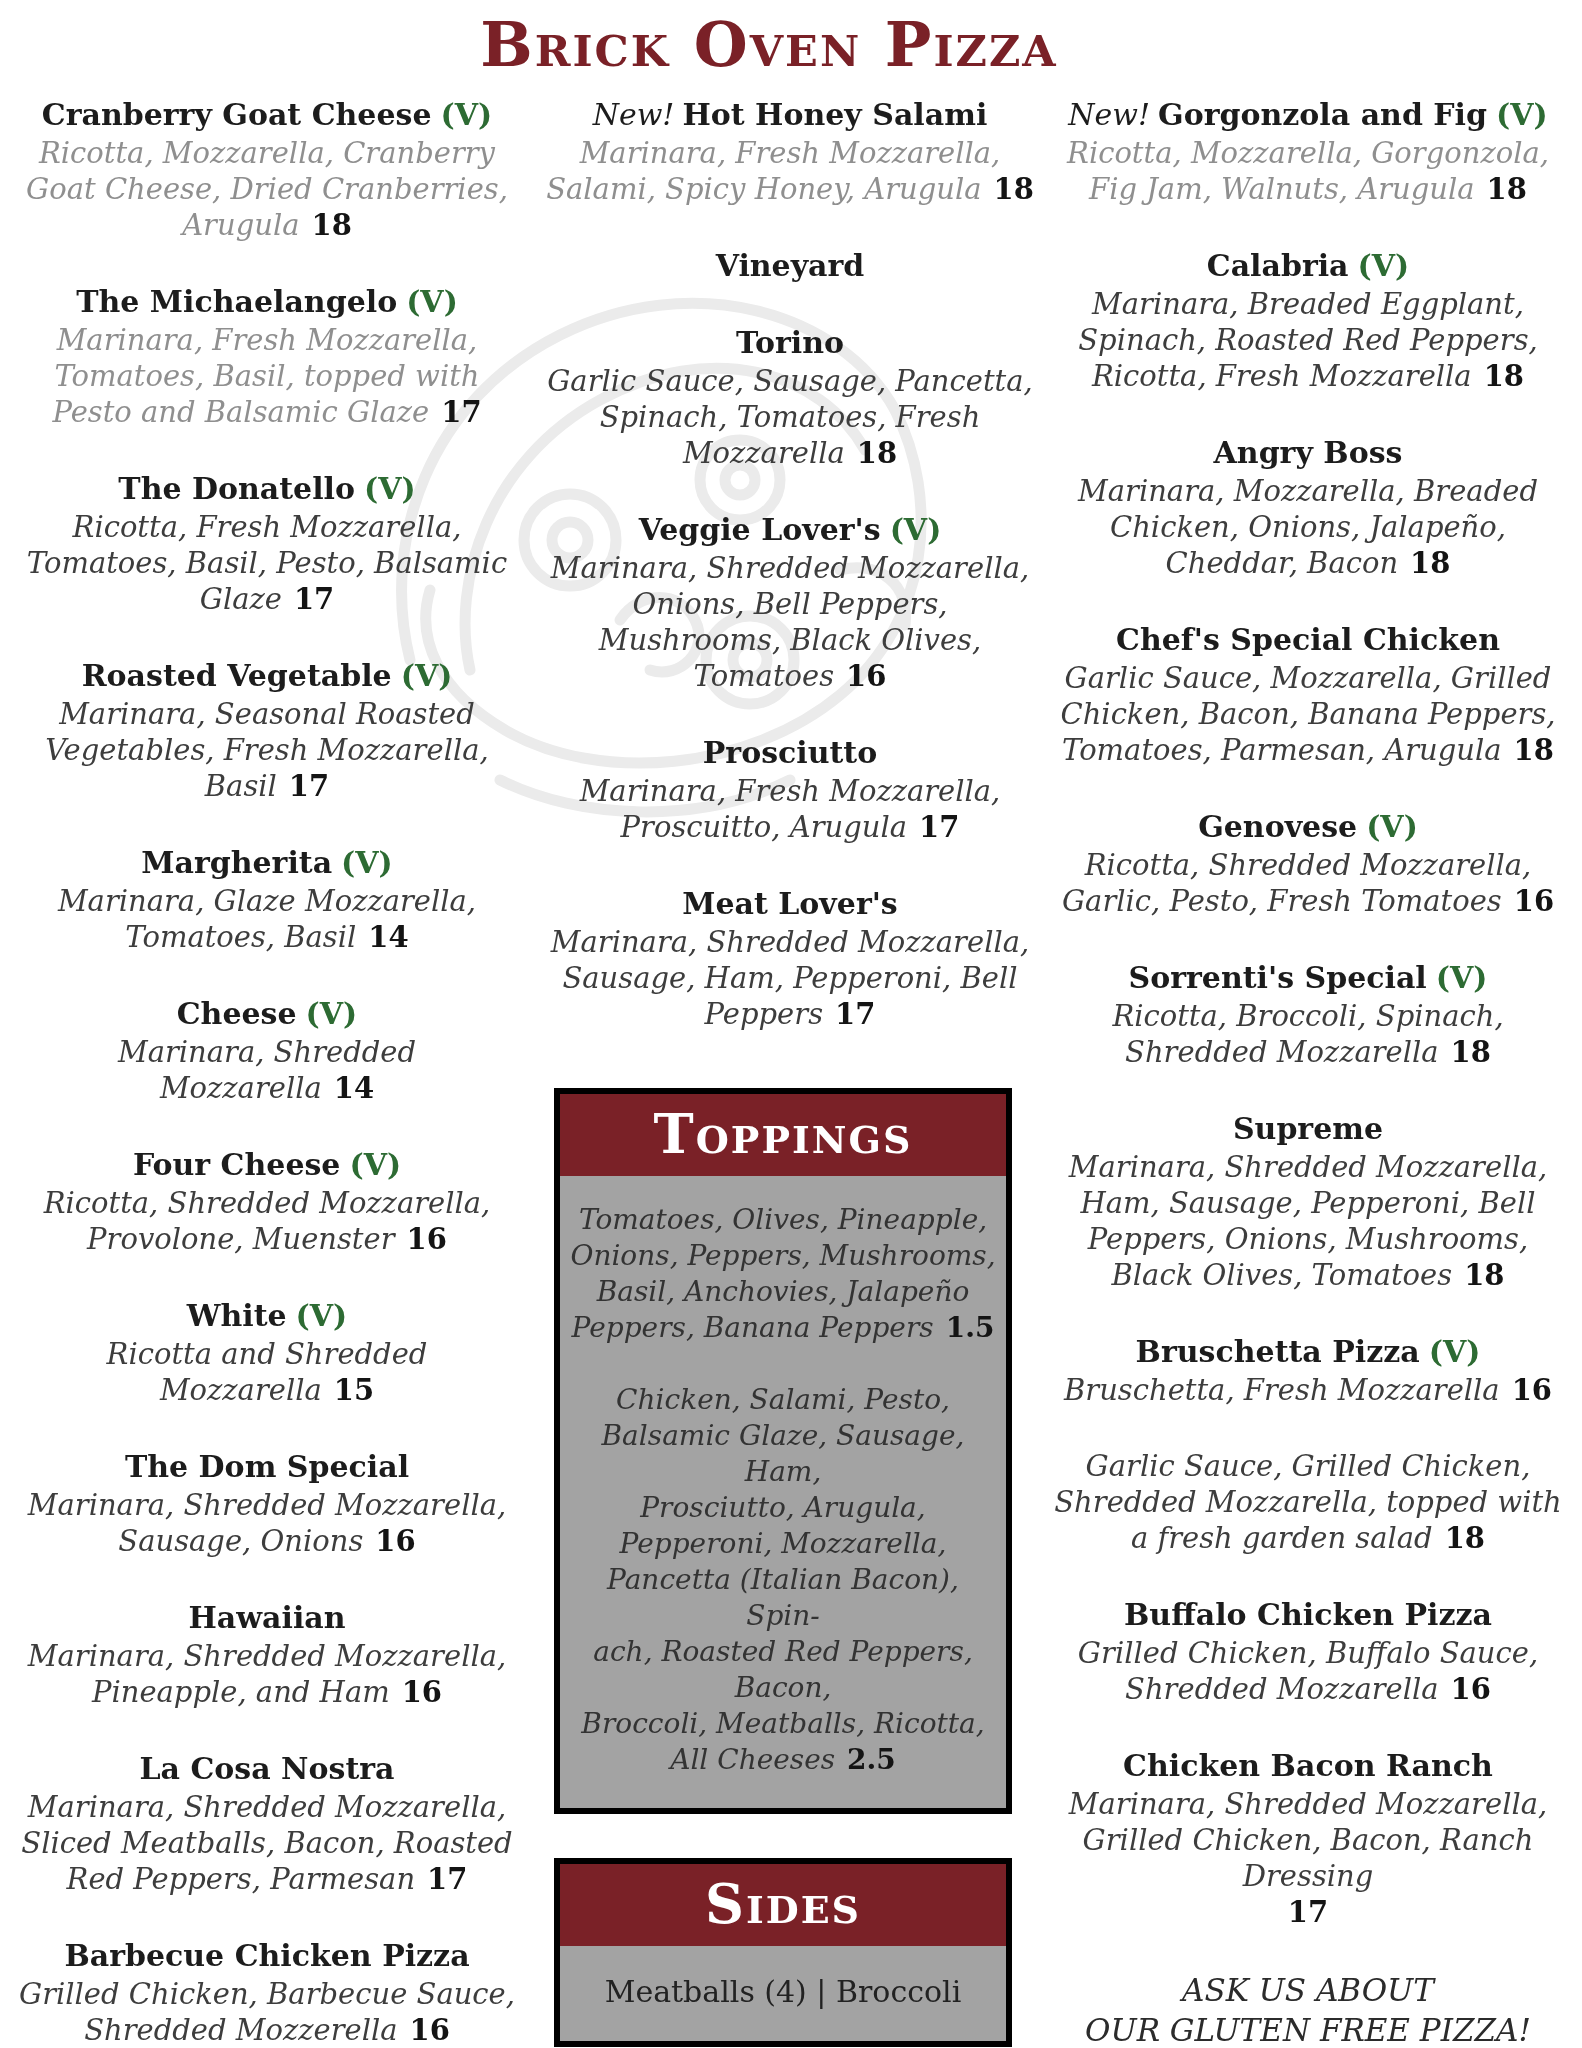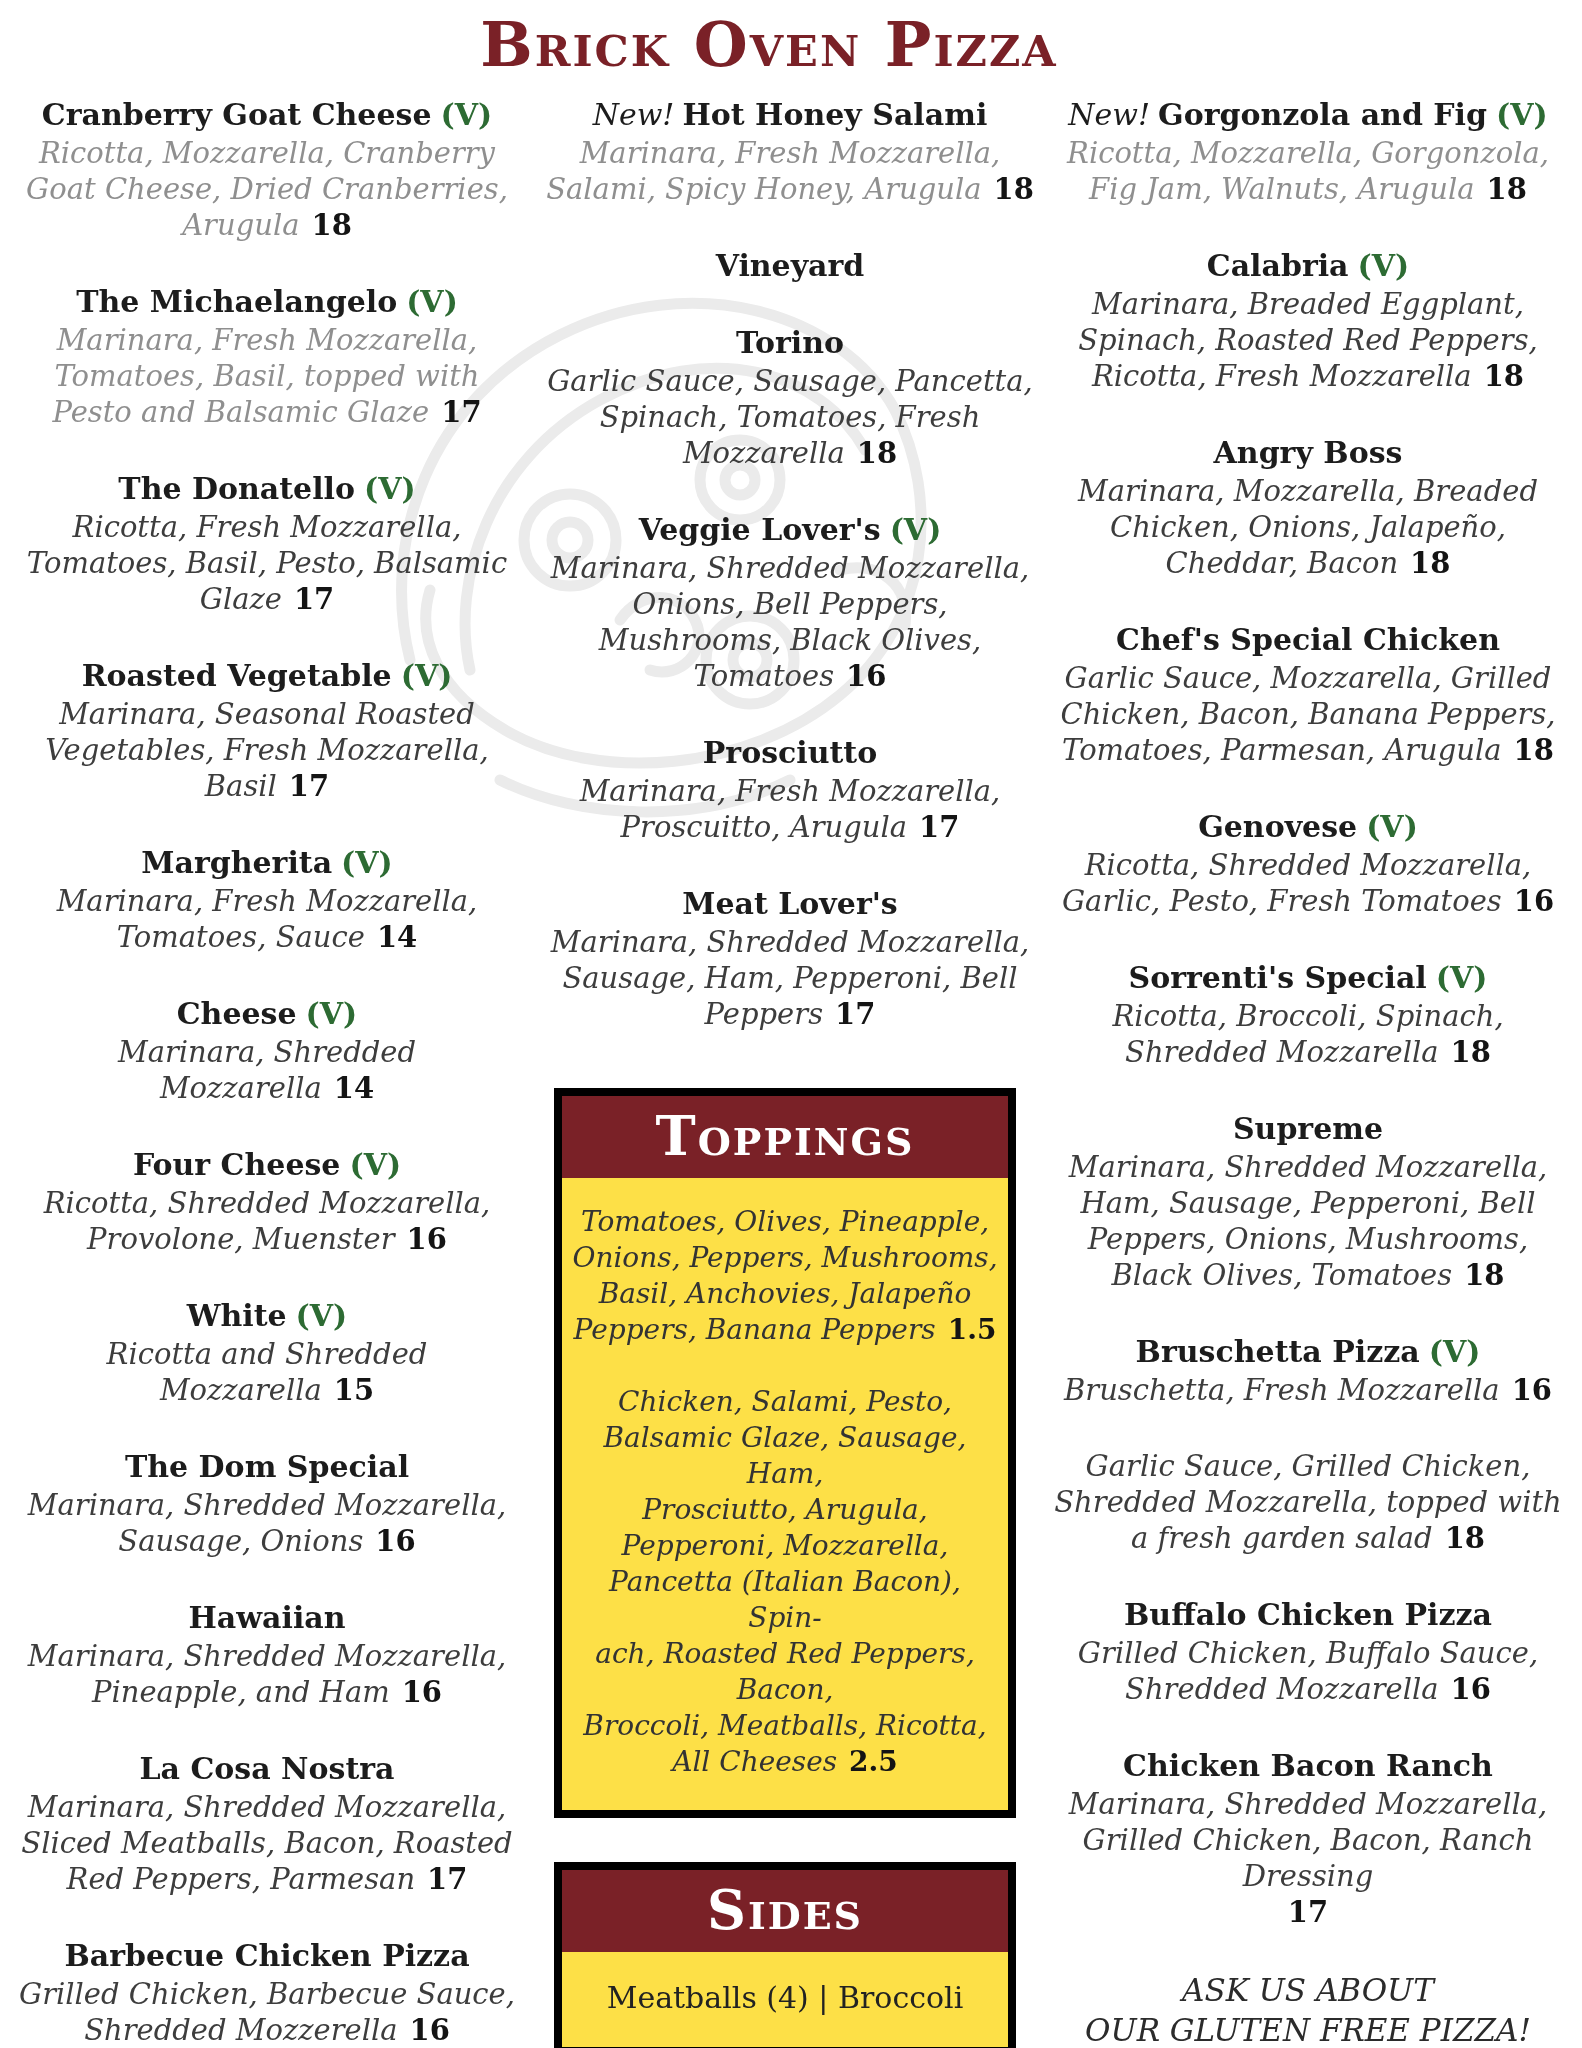--- a/index.html
+++ b/index.html
@@ -55,22 +55,22 @@
     color:#141414; margin-left:12px;
   }
   .price-line{
     font-size:29px; line-height:36px;
     font-weight:bold; color:#141414;
   }
 
   
   .box{
     width:446px; margin:56px 0 0 16px;
-    border:8px solid #000000;
-    background:#fde047;
+    border:6px solid #000000;
+    background:#a3a3a3;
   }
   .box-header{
     background:#7a2127;
     padding:8px 0 10px 0;
   }
   .box-title{
     margin:0; color:#ffffff;
     font-variant:small-caps; font-weight:bold;
     font-size:54px; line-height:64px; letter-spacing:2px;
   }
@@ -128,21 +128,21 @@
         <div class="item">
           <h3 class="name-line"><span>The Donatello</span><span class="veg-tag">(V)</span></h3>
           <p class="desc"><span>Ricotta, Fresh Mozzarella, Tomatoes, Basil, Pesto, Balsamic Glaze</span><span class="price">17</span></p>
         </div>
         <div class="item">
           <h3 class="name-line"><span>Roasted Vegetable</span><span class="veg-tag">(V)</span></h3>
           <p class="desc"><span>Marinara, Seasonal Roasted Vegetables, Fresh Mozzarella, Basil</span><span class="price">17</span></p>
         </div>
         <div class="item">
           <h3 class="name-line"><span>Margherita</span><span class="veg-tag">(V)</span></h3>
-          <p class="desc"><span>Marinara, Fresh Mozzarella, Tomatoes, Sauce</span><span class="price">14</span></p>
+          <p class="desc"><span>Marinara, Glaze Mozzarella, Tomatoes, Basil</span><span class="price">14</span></p>
         </div>
         <div class="item">
           <h3 class="name-line"><span>Cheese</span><span class="veg-tag">(V)</span></h3>
           <p class="desc"><span>Marinara, Shredded Mozzarella</span><span class="price">14</span></p>
         </div>
         <div class="item">
           <h3 class="name-line"><span>Four Cheese</span><span class="veg-tag">(V)</span></h3>
           <p class="desc"><span>Ricotta, Shredded Mozzarella, Provolone, Muenster</span><span class="price">16</span></p>
         </div>
         <div class="item">

